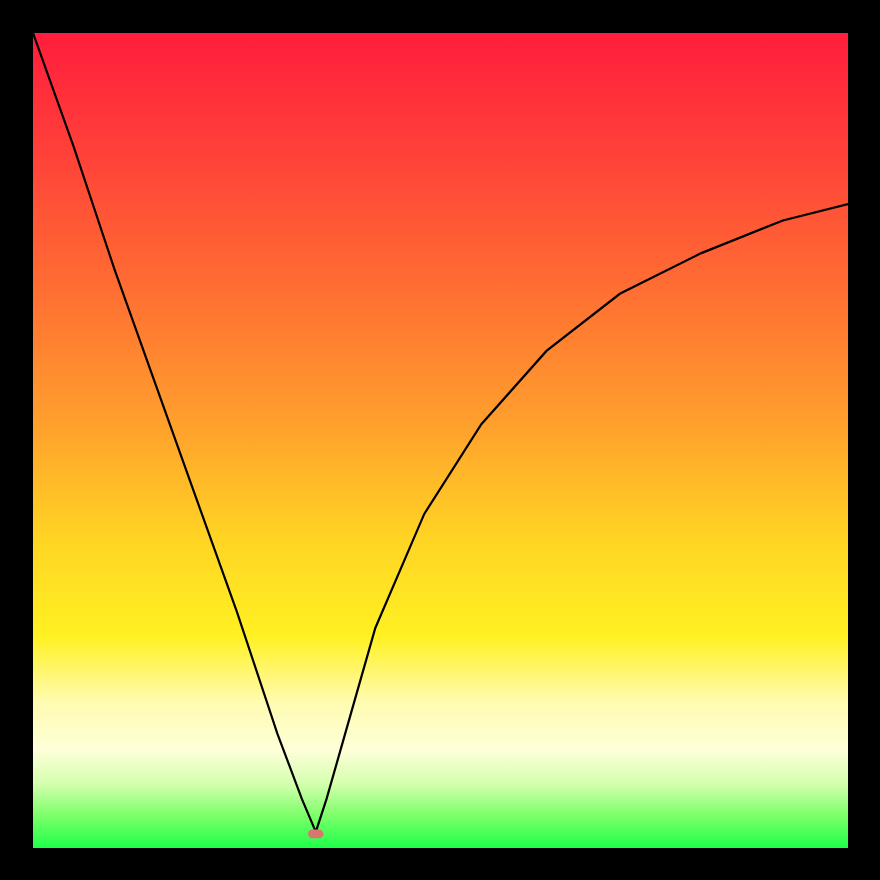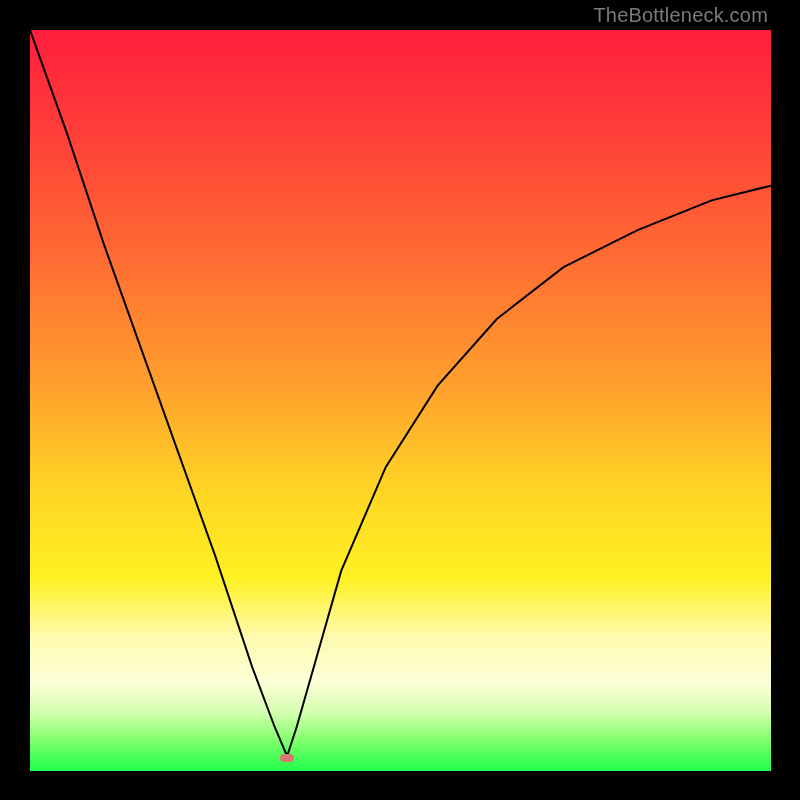--- a/index.html
+++ b/index.html
@@ -77,14 +77,13 @@
   <div class="plot-area">
     <div class="gradient-bg"></div>
 
     <svg class="curve-svg" viewBox="0 0 741 741" preserveAspectRatio="none">
       <path id="curve-path" fill="none" stroke="#000000" stroke-width="2" d="M0.0 0.0 L37.1 103.7 L74.1 214.9 L111.1 318.6 L148.2 422.4 L185.3 526.1 L222.3 637.3 L244.5 696.5 L257.1 726.2 L266.8 696.5 L281.6 644.7 L311.2 540.9 L355.7 437.2 L407.6 355.7 L466.8 289.0 L533.5 237.1 L607.6 200.1 L681.7 170.4 L741.0 155.6"></path>
     </svg>
 
     <div id="min-marker" class="minimum-marker" style="left: 257.127px; top: 728.403px; background: rgb(217, 119, 111);"></div>
   </div>
 
-  <div class="watermark">TheBottleneck.com</div>
 </div>
 
 </body></html>

